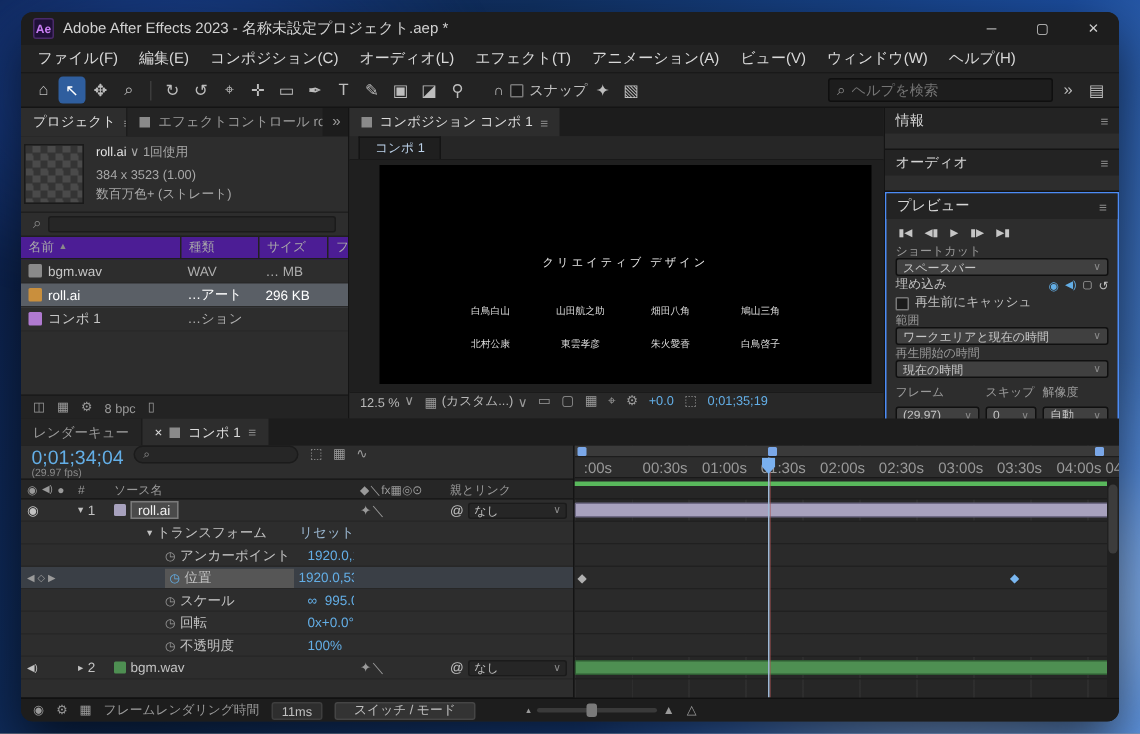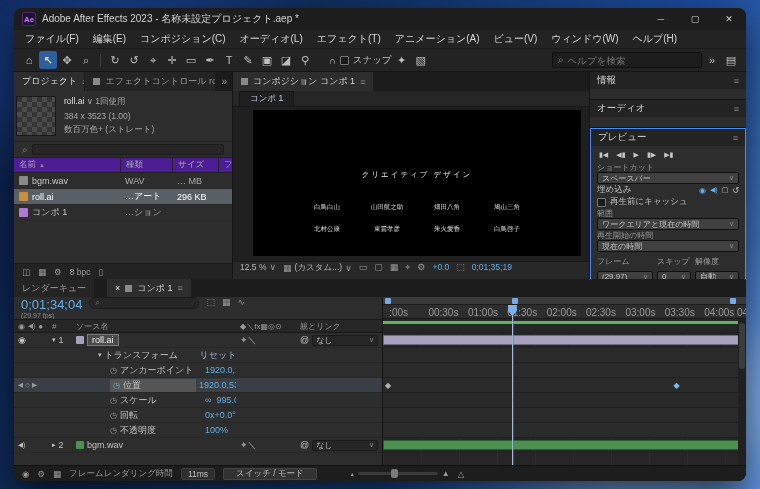--- a/index.html
+++ b/index.html
@@ -87,21 +87,21 @@
 .rbody{flex:1;padding:2px 6px}
 .prevpanel{flex:1;border:1px solid #4c8bf5}
 .prow{display:flex;align-items:center;gap:4px;height:12px;font-size:8.5px;color:#c0c0c0}
 .plab{height:10px;display:flex;align-items:center;font-size:8px;color:#9a9a9a}
 .psel{flex:1;height:12px;background:#404040;border:1px solid #101010;border-radius:2px;display:flex;align-items:center;gap:3px;padding:0 4px;color:#c6c6c6;font-size:8px;white-space:nowrap;overflow:hidden}
 .psel .dar{margin-left:auto;color:#8a8a8a;font-size:7px}
 .transport{display:flex;align-items:center;gap:8px;height:14px;padding:0 2px;color:#c6c6c6;font-size:7px}
 .grid3{display:grid;grid-template-columns:1fr 34px 44px;gap:4px;align-items:center}
 
 
-.tltabs{height:18px;background:#1c1c1c;display:flex;gap:13px;flex:0 0 auto}
+.tltabs{height:18px;background:#1c1c1c;display:flex;gap:1px;flex:0 0 auto}
 .tl{height:168px;display:flex;gap:1px;background:#141414;flex:0 0 auto}
 .tlleft{width:368px;background:#2d2d2d;display:flex;flex-direction:column;min-width:0}
 .toprow{height:22px;display:flex;gap:7px;padding:0 7px;flex:0 0 auto}
 .tcbig{font-size:13px;color:#63aee6}
 .tcsub{font-size:7px;color:#8a8a8a}
 .tsearch{flex:1;max-width:110px;height:12px;background:#262626;border:1px solid #1b1b1b;border-radius:6px;display:flex;align-items:center;padding:0 5px;color:#8a8a8a;font-size:8px}
 .tic{color:#9a9a9a;font-size:9px}
 .tgrid{display:grid;grid-template-columns:34px 24px 1fr 60px 86px;align-items:center}
 .tlhead{height:14px;background:#262626;border-top:1px solid #191919;border-bottom:1px solid #191919;font-size:8px;color:#9a9a9a;flex:0 0 auto}
 .tlhead>div{padding:0 4px;display:flex;gap:3px;align-items:center;overflow:hidden;white-space:nowrap}

